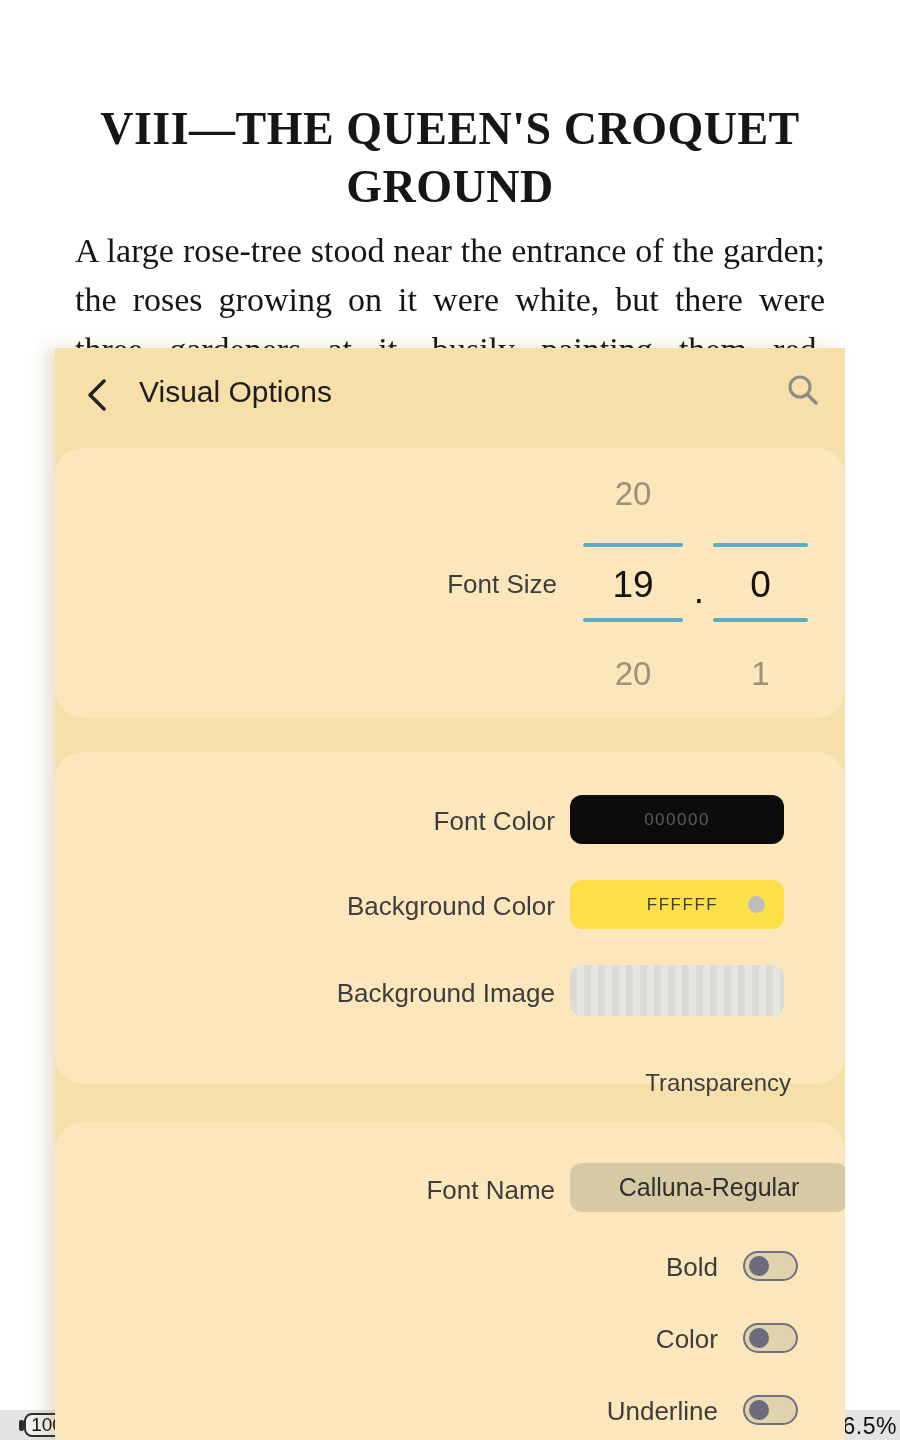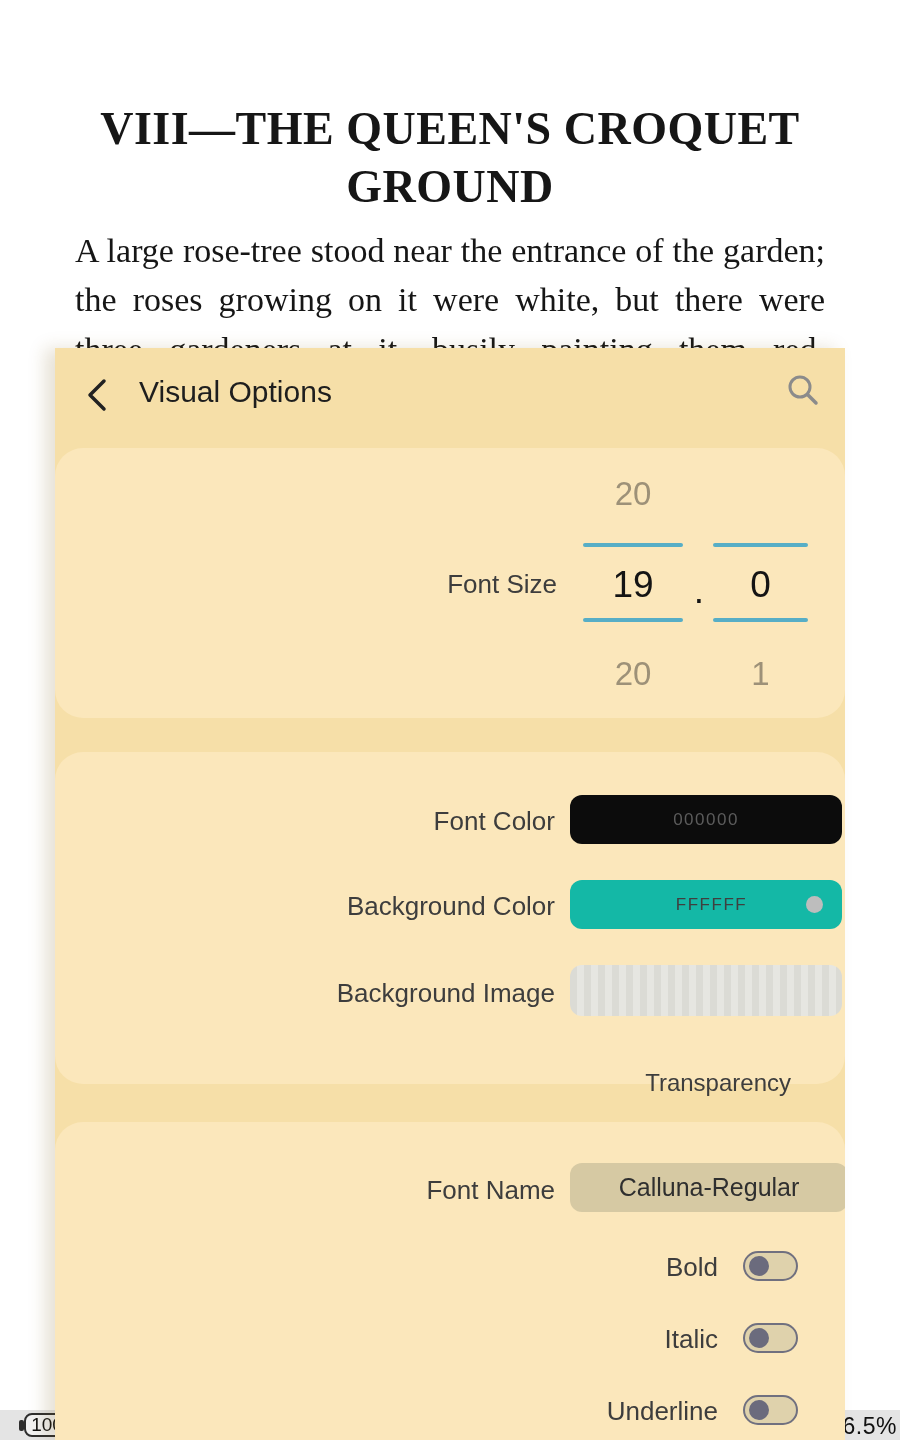--- a/index.html
+++ b/index.html
@@ -107,27 +107,27 @@
   .decimal-sep {
     position:absolute; left:629px; top:122px; width:30px;
     text-align:center; font-size:37px; color:#141414;
   }
 
   
   .fc-label  { right:290px; top:54px; }
   .bgc-label { right:290px; top:139px; }
   .bgi-label { right:290px; top:226px; }
   .swatch {
-    position:absolute; left:515px; width:272px; height:49px;
+    position:absolute; left:515px; width:214px; height:49px;
     border-radius:12px; display:flex; align-items:center; justify-content:center;
     cursor:pointer; border:none;
   }
   .swatch-black { top:43px;  background:#0c0c0c; }
   .swatch-black .swatch-text { color:#5c5c5c; }
-  .swatch-white { top:128px; background:#14b8a6;padding-left:11px; }
+  .swatch-white { top:128px; background:#fde047;padding-left:11px; }
   .swatch-white .swatch-text { color:#3f3f3f; }
   .swatch-text { font-size:17px; letter-spacing:1.5px; }
   .swatch-dot {
     position:absolute; right:19px; top:16px; width:17px; height:17px;
     border-radius:50%; background:#bdbdbd;
   }
   .swatch-striped {
     top:213px; height:51px;
     background:repeating-linear-gradient(90deg,#dbdbd5 0 7px,#e6e6e1 7px 14px);
   }
@@ -237,21 +237,21 @@
 
   <div class="card card-font">
     <div class="row-label fn-label">Font Name</div>
     <button class="font-name-button">Calluna-Regular</button>
 
     <div class="row-label toggle-label tl-bold">Bold</div>
     <div class="toggle tg-bold">
       <span class="toggle-thumb"></span>
     </div>
 
-    <div class="row-label toggle-label tl-italic">Italic</div>
+    <div class="row-label toggle-label tl-italic">Color</div>
     <div class="toggle tg-italic">
       <span class="toggle-thumb"></span>
     </div>
 
     <div class="row-label toggle-label tl-underline">Underline</div>
     <div class="toggle tg-underline">
       <span class="toggle-thumb"></span>
     </div>
   </div>
 

